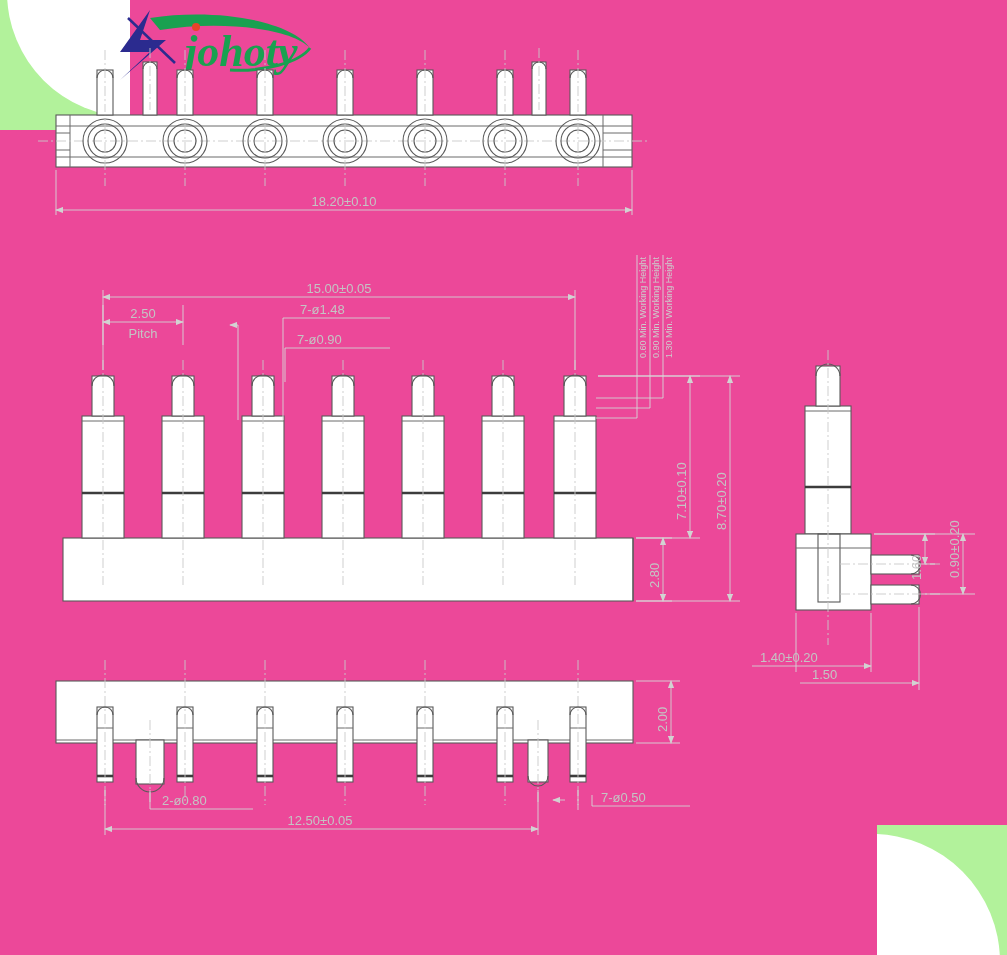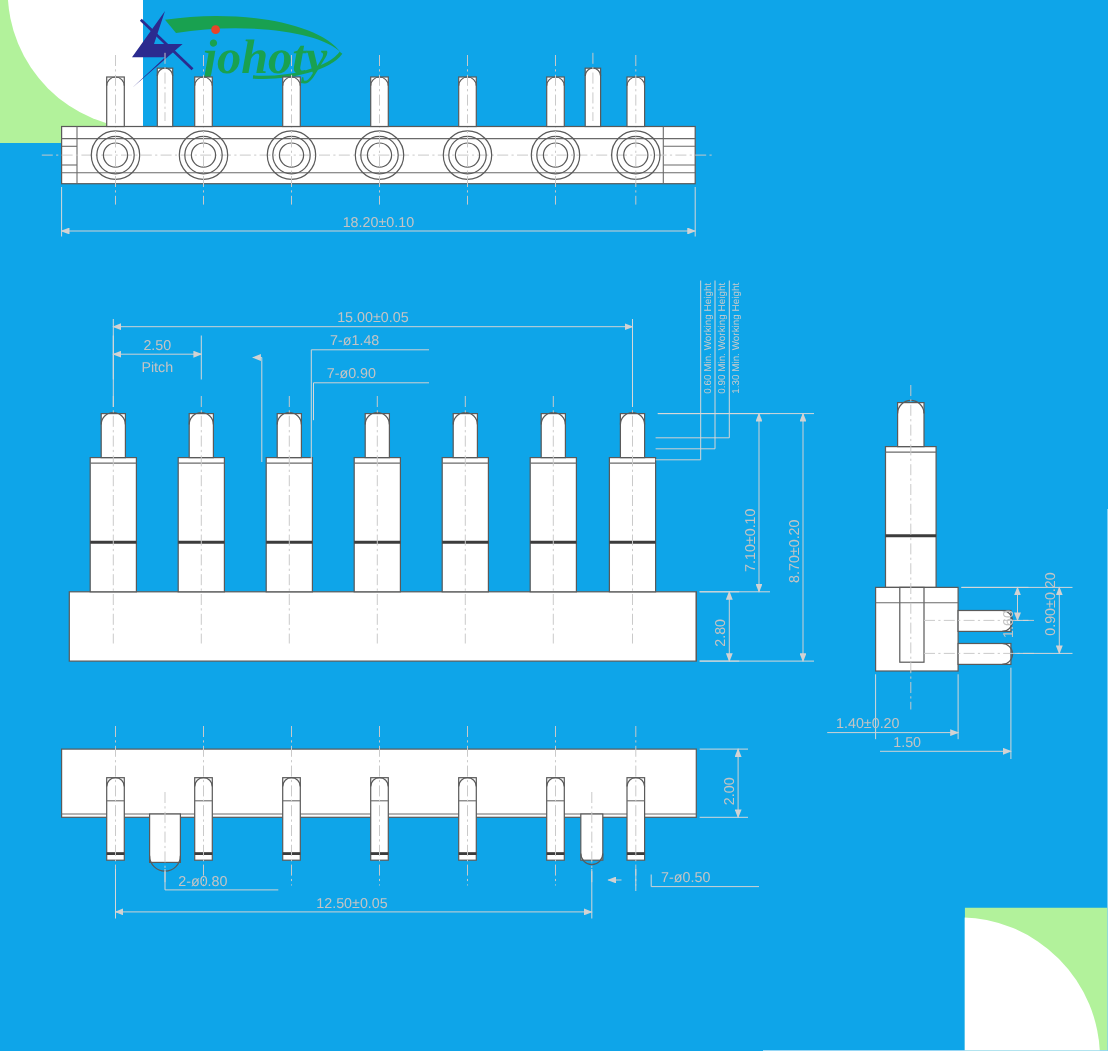--- a/index.html
+++ b/index.html
@@ -1,18 +1,18 @@
 <!DOCTYPE html>
 <html><head>
 <meta charset="utf-8">
 <style>
   html,body{margin:0;padding:0;background:#ffffff;}
   body{width:1007px;height:955px;overflow:hidden;
        font-family:"Liberation Sans", sans-serif;}
-  #stage{position:relative;width:1007px;height:955px;background:#0ea5e9;}
+  #stage{position:relative;width:1007px;height:955px;background:#ec4899;}
   #stage svg{position:absolute;left:0;top:0;}
   .brand-j{font-family:"Liberation Serif", serif;font-weight:bold;font-style:italic;}
 </style>
 </head>
 <body>
 
 <div id="stage">
 
 <svg width="1007" height="955" viewBox="0 0 1007 955">
   <defs>

